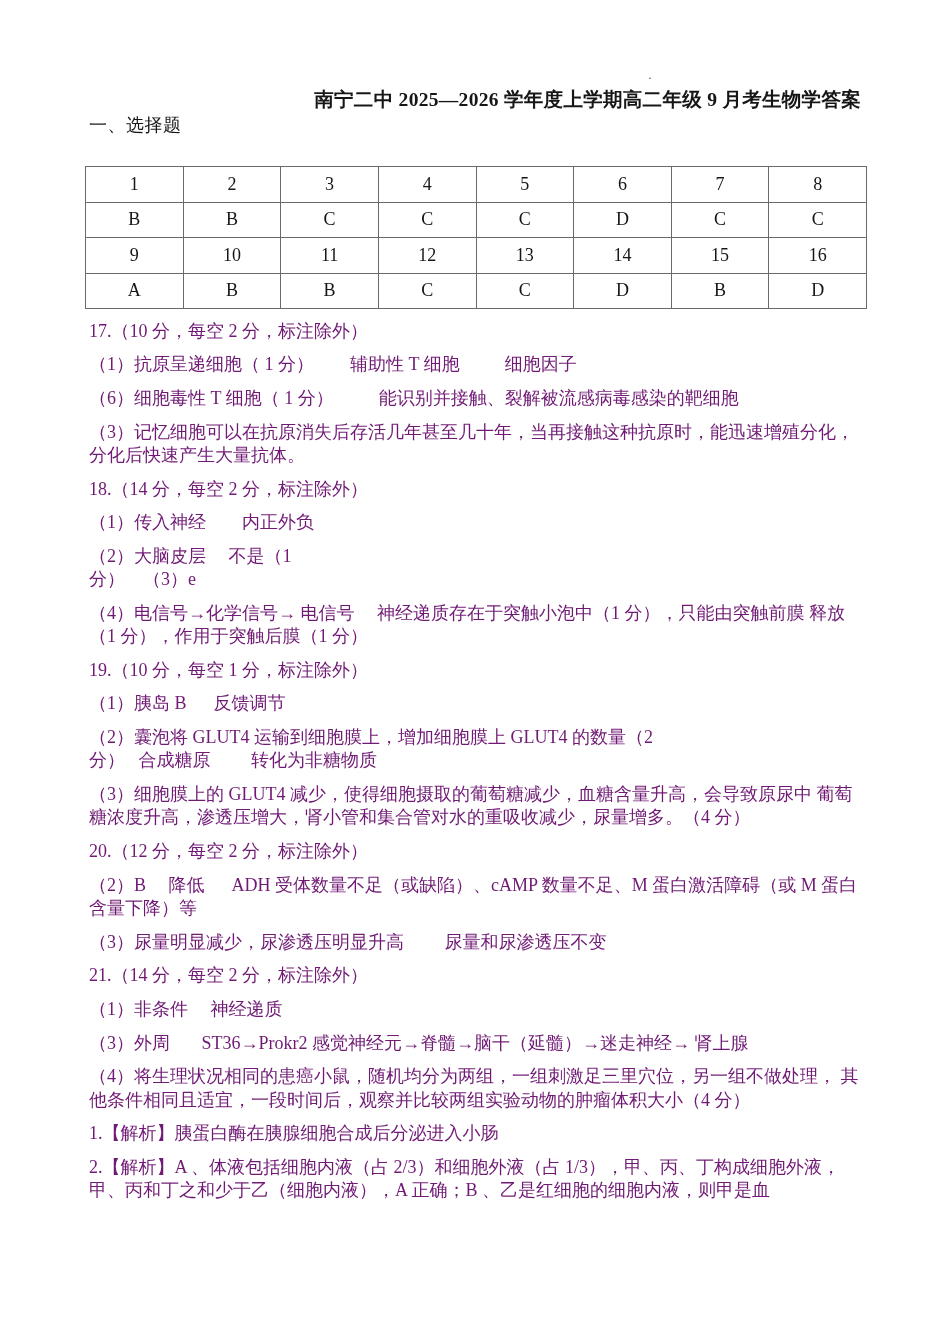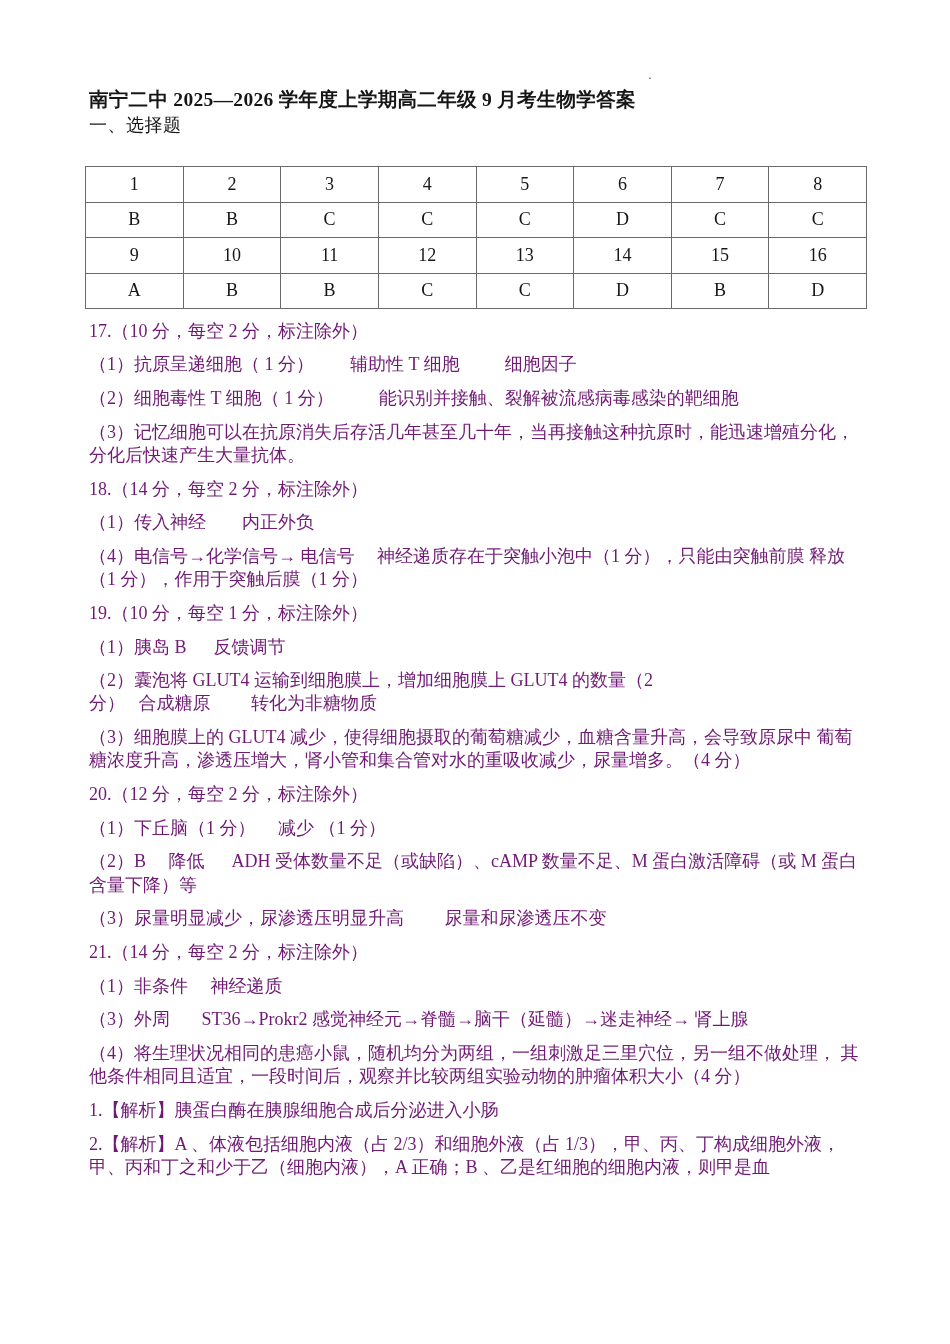--- a/index.html
+++ b/index.html
@@ -20,21 +20,21 @@
   }
   .stray-mark {
     position: absolute;
     top: 72px; left: 648px;
     font-size: 12px;
     color: #3a3a3a;
     line-height: 1;
   }
   h1.doc-title {
     margin: 0;
-    text-align: left;
+    text-align: right;
     font-size: 19.5px;
     font-weight: 700;
     letter-spacing: 0.3px;
     white-space: pre-wrap;
   }
   h2.section-heading {
     font-family: "Liberation Sans", "DejaVu Sans", sans-serif;
     font-size: 18px;
     font-weight: 400;
     margin: 0;
@@ -120,32 +120,33 @@
           <td>B</td>
           <td>D</td>
         </tr>
       </tbody>
   </table>
 
 
   <div class="paragraphs">
       <p class="para">17.（10 分，每空 2 分，标注除外）</p>
       <p class="para">（1）抗原呈递细胞（ 1 分）        辅助性 T 细胞          细胞因子</p>
-      <p class="para">（2）细胞毒性 T 细胞（ 1 分）          能识别并接触、裂解被流感病毒感染的靶细胞</p>
+      <p class="para">（6）细胞毒性 T 细胞（ 1 分）          能识别并接触、裂解被流感病毒感染的靶细胞</p>
       <p class="para">（3）记忆细胞可以在抗原消失后存活几年甚至几十年，当再接触这种抗原时，能迅速增殖分化，分化后快速产生大量抗体。</p>
       <p class="para">18.（14 分，每空 2 分，标注除外）</p>
       <p class="para">（1）传入神经        内正外负</p>
+      <p class="para">（2）大脑皮层     不是（1
+分）    （3）e</p>
       <p class="para">（4）电信号→化学信号→ 电信号     神经递质存在于突触小泡中（1 分），只能由突触前膜 释放（1 分），作用于突触后膜（1 分）</p>
       <p class="para">19.（10 分，每空 1 分，标注除外）</p>
       <p class="para">（1）胰岛 B      反馈调节</p>
       <p class="para">（2）囊泡将 GLUT4 运输到细胞膜上，增加细胞膜上 GLUT4 的数量（2
 分）   合成糖原         转化为非糖物质</p>
       <p class="para">（3）细胞膜上的 GLUT4 减少，使得细胞摄取的葡萄糖减少，血糖含量升高，会导致原尿中 葡萄糖浓度升高，渗透压增大，肾小管和集合管对水的重吸收减少，尿量增多。（4 分）</p>
       <p class="para">20.（12 分，每空 2 分，标注除外）</p>
-      <p class="para">（1）下丘脑（1 分）     减少 （1 分）</p>
       <p class="para">（2）B     降低      ADH 受体数量不足（或缺陷）、cAMP 数量不足、M 蛋白激活障碍（或 M 蛋白含量下降）等</p>
       <p class="para">（3）尿量明显减少，尿渗透压明显升高         尿量和尿渗透压不变</p>
       <p class="para">21.（14 分，每空 2 分，标注除外）</p>
       <p class="para">（1）非条件     神经递质</p>
       <p class="para">（3）外周       ST36→Prokr2 感觉神经元→脊髓→脑干（延髓）→迷走神经→ 肾上腺</p>
       <p class="para">（4）将生理状况相同的患癌小鼠，随机均分为两组，一组刺激足三里穴位，另一组不做处理， 其他条件相同且适宜，一段时间后，观察并比较两组实验动物的肿瘤体积大小（4 分）</p>
       <p class="para">1.【解析】胰蛋白酶在胰腺细胞合成后分泌进入小肠</p>
       <p class="para">2.【解析】A 、体液包括细胞内液（占 2/3）和细胞外液（占 1/3），甲、丙、丁构成细胞外液， 甲、丙和丁之和少于乙（细胞内液），A 正确；B 、乙是红细胞的细胞内液，则甲是血</p>
     </div>
 

